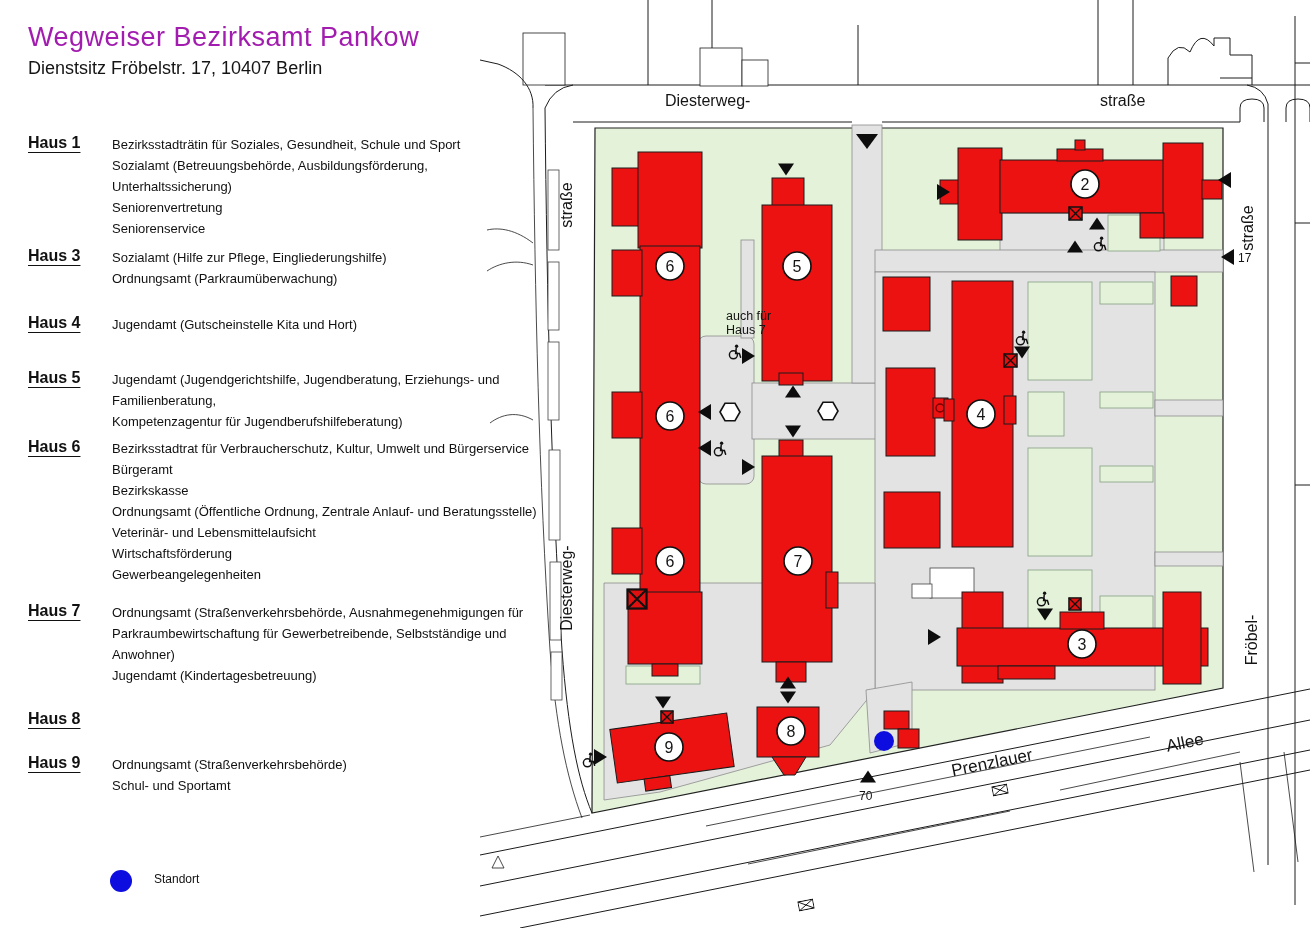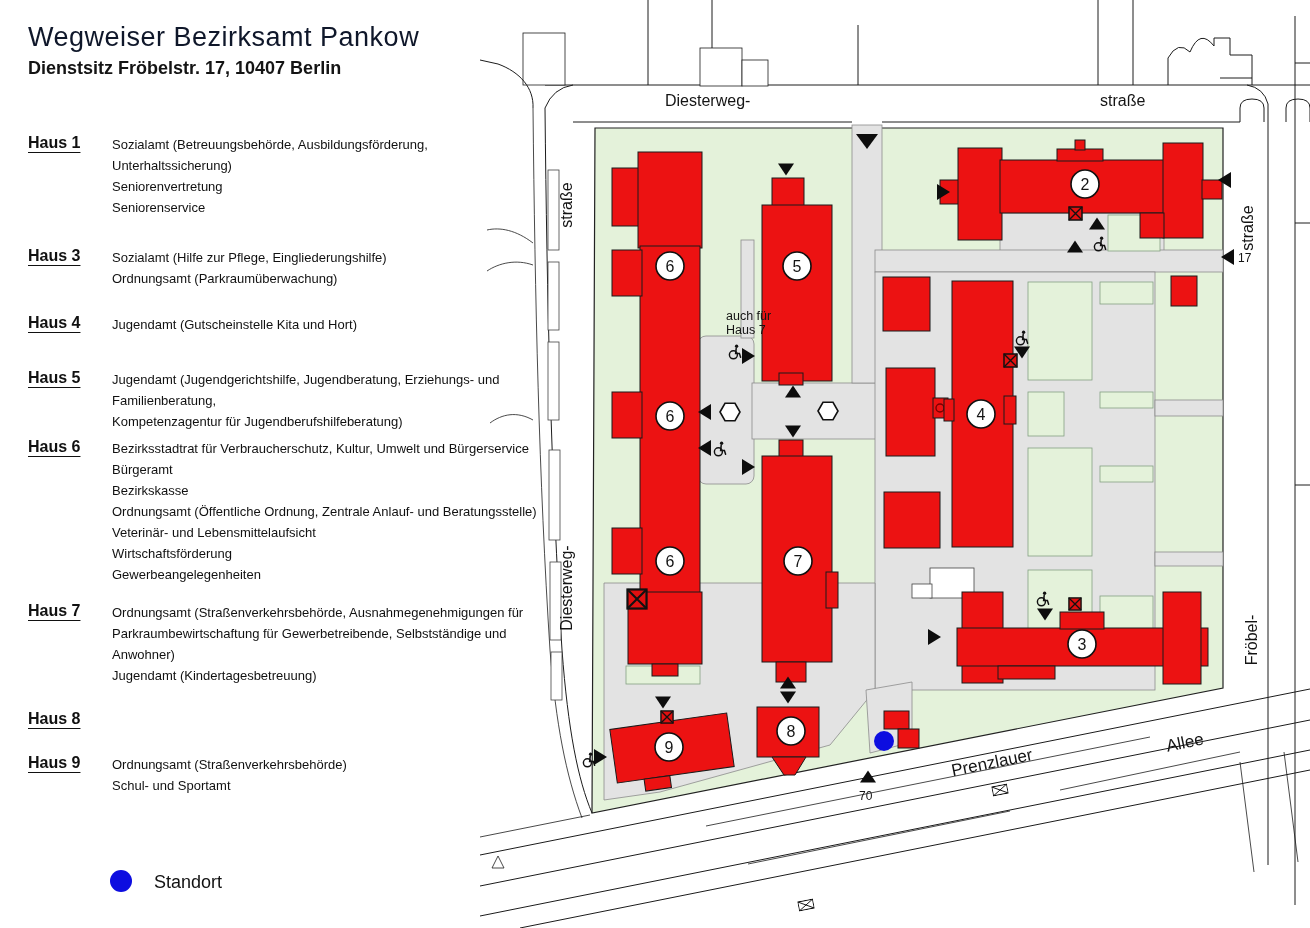--- a/index.html
+++ b/index.html
@@ -1,31 +1,31 @@
 <!DOCTYPE html>
 <html><head>
 <meta charset="utf-8">
 <style>
   html,body{margin:0;padding:0;background:#fff;}
   body{width:1310px;height:928px;position:relative;overflow:hidden;
        font-family:"Liberation Sans","DejaVu Sans",sans-serif;color:#111;}
   #map-svg{position:absolute;left:0;top:0;z-index:1;}
   #legend{position:absolute;left:0;top:0;width:545px;height:928px;z-index:2;}
   #page-title{position:absolute;left:28px;top:22px;font-size:27px;font-weight:400;
-              letter-spacing:.5px;margin:0;color:#0f172a;white-space:nowrap;}
-  #page-subtitle{position:absolute;left:28px;top:58px;font-size:18px;font-weight:bold;
+              letter-spacing:.5px;margin:0;color:#a21caf;white-space:nowrap;}
+  #page-subtitle{position:absolute;left:28px;top:58px;font-size:18px;font-weight:normal;
               margin:0;color:#141414;white-space:nowrap;}
   .hrow{position:absolute;left:28px;width:512px;}
   .hlabel{position:absolute;left:0;top:0;width:80px;font-size:16px;font-weight:bold;
           text-decoration:underline;text-underline-offset:4px;white-space:nowrap;}
   .hlines{position:absolute;left:84px;top:0;width:428px;font-size:13px;line-height:21px;}
   .standort-row{position:absolute;left:110px;top:868px;height:26px;}
   .standort-dot{position:absolute;left:0;top:2px;width:22px;height:22px;border-radius:50%;
                 background:#0d0de0;}
-  .standort-label{position:absolute;left:44px;top:4px;font-size:18px;}
+  .standort-label{position:absolute;left:44px;top:4px;font-size:12px;}
   svg text{font-family:"Liberation Sans","DejaVu Sans",sans-serif;fill:#141414;}
   .stx{font-size:16px;}
   .stx2{font-size:17px;}
   .smalltx{font-size:12px;}
   .note{font-size:12.5px;}
   .ln{stroke:#1c1c1c;stroke-width:1;fill:none;}
   .lnth{stroke:#1c1c1c;stroke-width:0.8;fill:none;}
   .bld{fill:#ec1212;stroke:#1a1a1a;stroke-width:1;}
   .lawn{fill:#e4f2da;stroke:#84a083;stroke-width:0.8;}
   .gry{fill:#e3e3e3;stroke:#8c8c8c;stroke-width:0.8;}
@@ -309,20 +309,21 @@
     </g>
 </svg>
 
 <div id="legend">
   <h1 id="page-title">Wegweiser Bezirksamt Pankow</h1>
   <h2 id="page-subtitle">Dienstsitz Fröbelstr. 17, 10407 Berlin</h2>
   <div id="legend-rows">
       <div class="hrow" style="top: 134px;">
         <div class="hlabel">Haus 1</div>
         <div class="hlines">
+          <div>Bezirksstadträtin für Soziales, Gesundheit, Schule und Sport</div>
           <div>Sozialamt (Betreuungsbehörde, Ausbildungsförderung, Unterhaltssicherung)</div>
           <div>Seniorenvertretung</div>
           <div>Seniorenservice</div>
         </div>
       </div>
       <div class="hrow" style="top: 247px;">
         <div class="hlabel">Haus 3</div>
         <div class="hlines">
           <div>Sozialamt (Hilfe zur Pflege, Eingliederungshilfe)</div>
           <div>Ordnungsamt (Parkraumüberwachung)</div>

